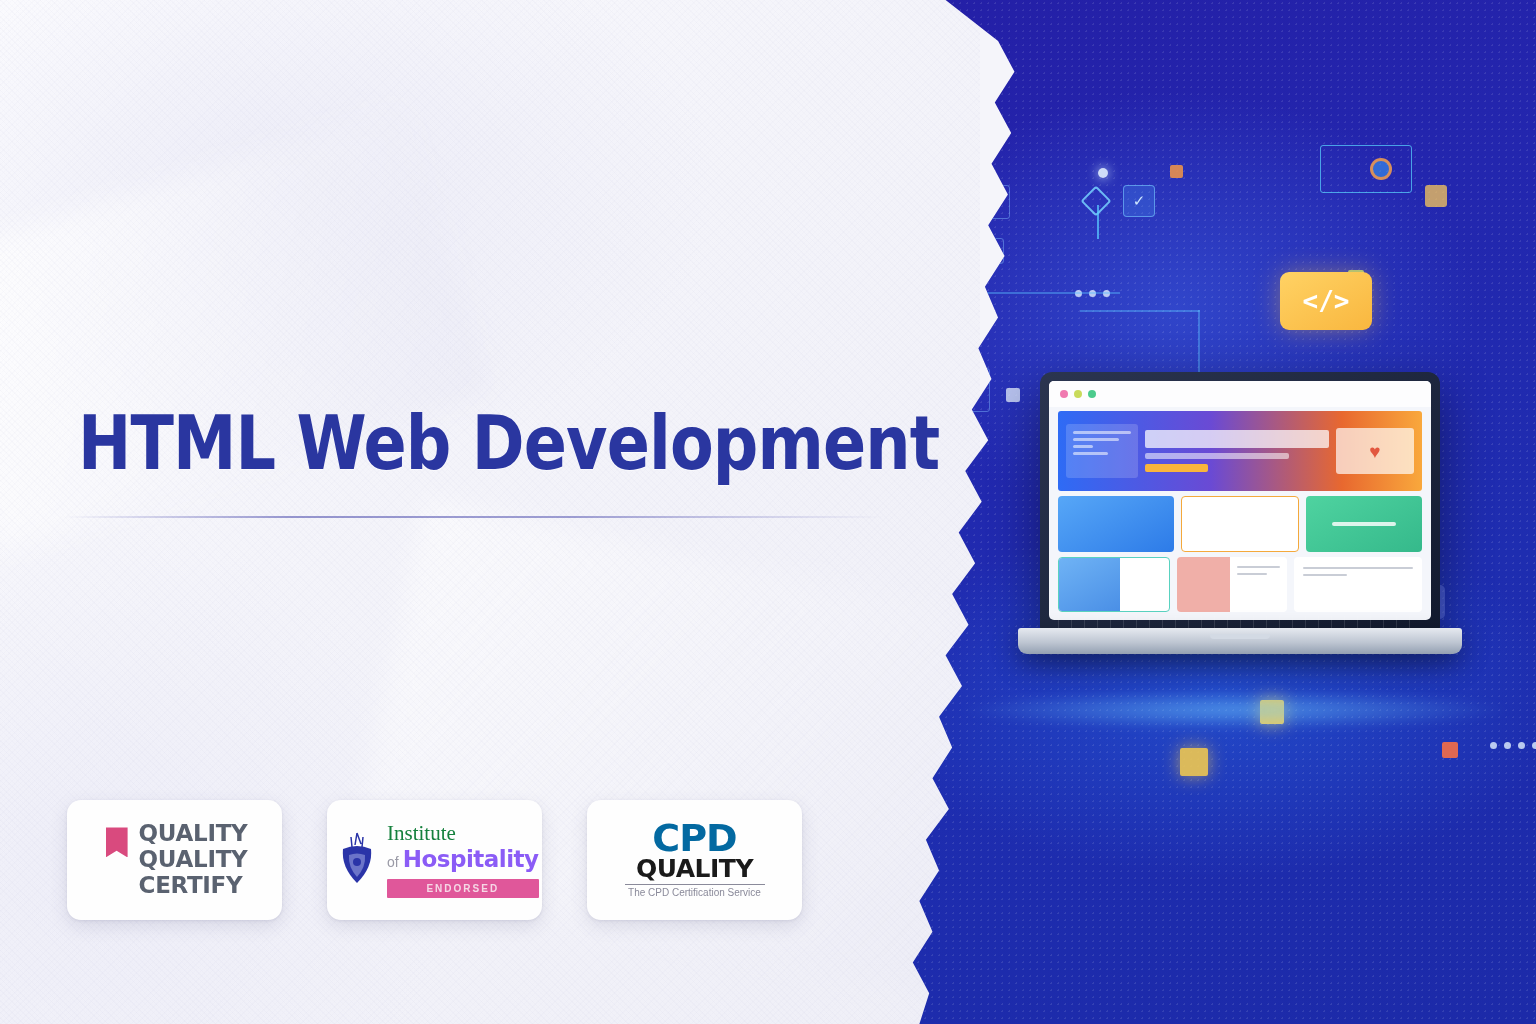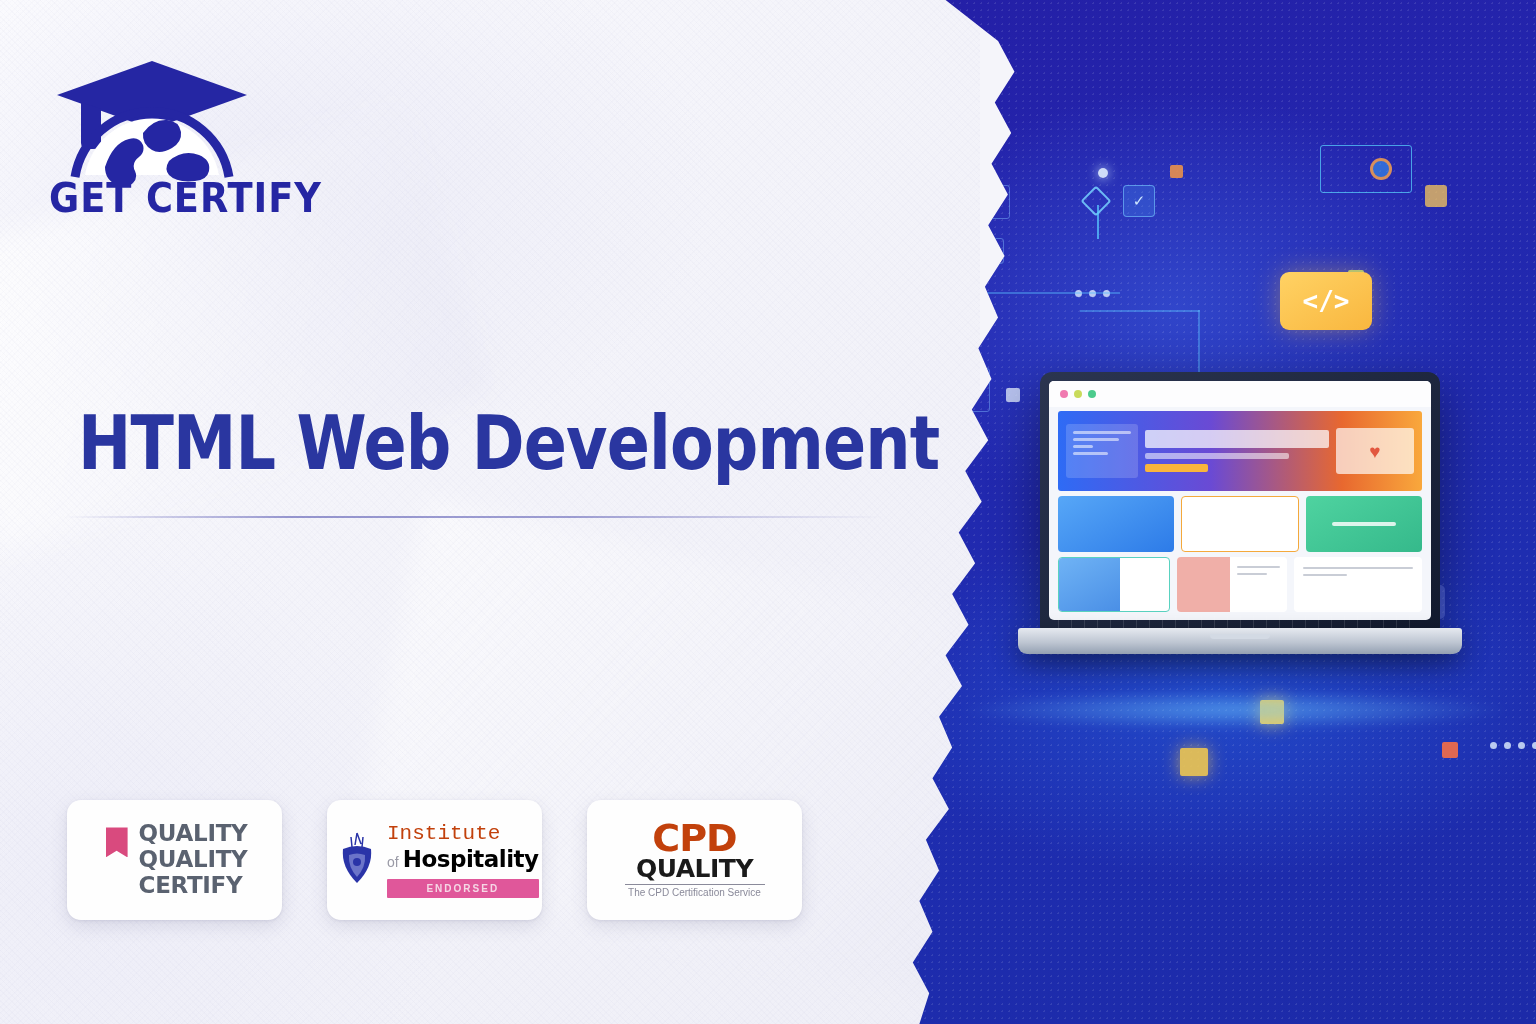--- a/index.html
+++ b/index.html
@@ -97,31 +97,31 @@
   .qls{ display:flex; align-items:flex-start; gap:11px; padding-left:4px; }
   .qls-flag{ width:22px; height:30px; background:#D94A7E; margin-top:6px;
     -webkit-clip-path:polygon(0 0,100% 0,100% 100%,50% 78%,0 100%);
     clip-path:polygon(0 0,100% 0,100% 100%,50% 78%,0 100%); }
   .qls-text{ font-family:"DejaVu Sans", sans-serif; font-weight:800; font-size:23px;
     line-height:1.12; color:#5A6270; letter-spacing:-.3px; }
   
   .ioh{ display:flex; align-items:center; gap:8px; padding:0 8px; width:100%; }
   .ioh-crest{ width:44px; height:62px; flex:0 0 44px; position:relative; }
   .ioh-right{ display:flex; flex-direction:column; gap:2px; flex:1; }
-  .ioh-l1{ font-size:21px; color:#c2410c; font-family:Liberation Mono, monospace; line-height:1; }
+  .ioh-l1{ font-size:21px; color:#15803d; font-family:Liberation Serif, serif; line-height:1; }
   .ioh-l2{ display:flex; align-items:baseline; gap:4px; }
   .ioh-of{ font-size:14px; color:#9A9AA6; }
-  .ioh-hosp{ font-size:23px; font-weight:800; color:#000000; font-family:"DejaVu Sans",sans-serif; letter-spacing:-.5px;text-align:right; }
+  .ioh-hosp{ font-size:23px; font-weight:800; color:#8b5cf6; font-family:"DejaVu Sans",sans-serif; letter-spacing:-.5px;text-align:right; }
   .ioh-bar{ margin-top:5px; background:#E0579A; height:19px; border-radius:1px;
     display:flex; align-items:center; justify-content:center;
     font-size:10px; font-weight:700; color:#F6D7E6; letter-spacing:2px; }
   
   .cpd{ display:flex; flex-direction:column; align-items:center; justify-content:center; gap:0; }
   .cpd-top{ font-family:"DejaVu Sans",sans-serif; font-weight:800; font-size:38px;
-    color:#c2410c; line-height:.95; letter-spacing:-1px; }
+    color:#0369a1; line-height:.95; letter-spacing:-1px; }
   .cpd-mid{ font-family:"DejaVu Sans",sans-serif; font-weight:800; font-size:25px;
     color:#1A1A1A; line-height:1; letter-spacing:-.5px; }
   .cpd-rule{ width:140px; height:1px; background:#8A8A9A; margin:3px 0 2px; }
   .cpd-sub{ font-size:10px; color:#8A8A9A; text-align:center; line-height:1.25; }
 
   
   .shield{
     position:absolute; left:1014px; top:236px; width:168px; height:126px;
     background:linear-gradient(160deg,#EE6045 0%,#E44B33 55%,#DC402C 100%);
     -webkit-clip-path:polygon(0 8%, 22% 0, 78% 0, 100% 8%, 100% 70%, 50% 100%, 0 70%);
@@ -267,32 +267,20 @@
         <i></i>
         <i></i>
         <i></i>
       </div>
     <div class="deco wire" style="left:-60px;top:745px;width:68px;height:80px;border-color:rgba(235,120,90,.55);"></div>
     <div class="deco sq" style="left:14px;top:750px;width:36px;height:36px;background:rgba(100,140,240,.5);border:1px solid rgba(120,230,220,.8);border-radius:3px;"></div>
     <div class="deco sq" style="left:562px;top:742px;width:16px;height:16px;background:rgba(245,110,70,.9);"></div>
     <div class="deco sq" style="left:18px;top:700px;width:14px;height:14px;background:rgba(245,150,70,.8);"></div>
   </div>
 
-  <div class="logo-wrap">
-    <svg viewBox="0 0 210 130" width="210" height="130">
-      <path d="M105 6 L200 40 L105 74 L10 40 Z" fill="#2526A3"></path>
-      <path d="M34 47 L34 88 Q34 94 42 94 L46 94 Q54 94 54 88 L54 54 Z" fill="#2526A3"></path>
-      <path d="M28 122 A78 78 0 0 1 182 122" fill="none" stroke="#2526A3" stroke-width="9"></path>
-      <path d="M38 120 A68 68 0 0 1 172 120 Z" fill="#FFFFFF"></path>
-      <path d="M58 112 q8-24 24-28 q10-3 14 6 q2 7 -4 12 q-8 6 -4 14 q3 7 -2 12 q-6 6 -16 2 q-12-5 -12-18 Z" fill="#2526A3"></path>
-      <path d="M96 78 q10-14 24-13 q12 1 14 12 q1 10 -9 16 q-12 7 -20 2 q-10-6 -9-17 Z" fill="#2526A3"></path>
-      <path d="M122 106 q14-12 30-6 q12 5 10 16 q-2 9 -14 10 q-18 2 -26-6 q-5-6 0-14 Z" fill="#2526A3"></path>
-    </svg>
-    <div class="logo-text">GET CERTIFY</div>
-  </div>
 
   <div class="title">HTML Web Development</div>
   <div class="title-rule"></div>
 
   <div class="shield-node"></div>
   <div class="shield-stem"></div>
   <div class="code-card">
     <span>&lt;/&gt;</span>
   </div>
 

